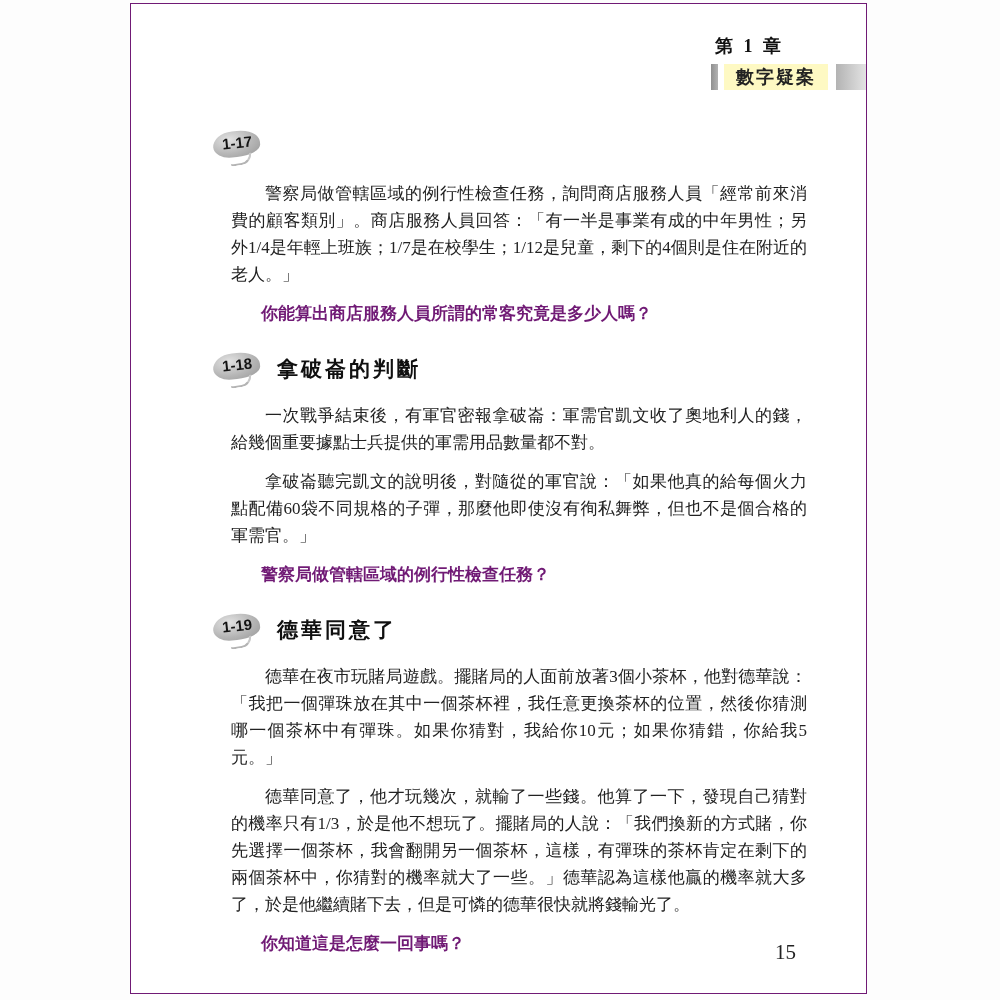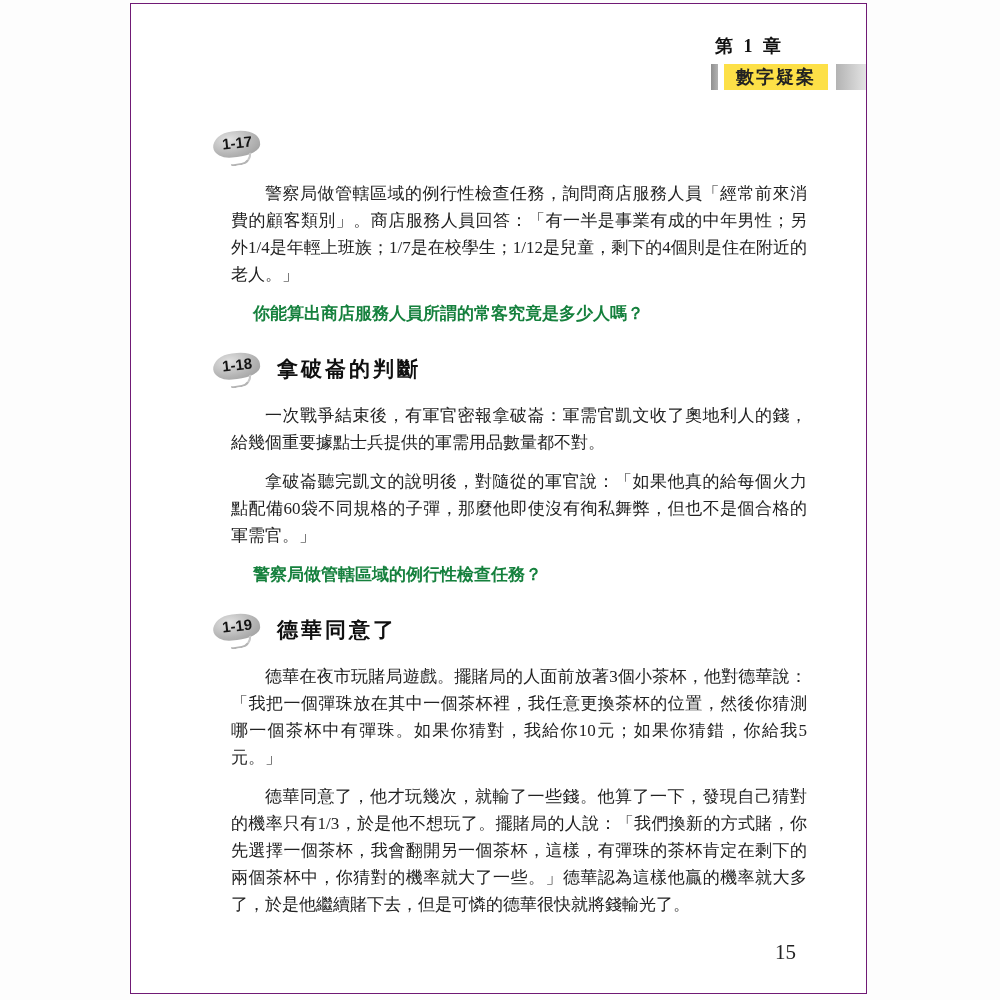--- a/index.html
+++ b/index.html
@@ -48,21 +48,21 @@
     height: 26px;
     margin-top: 6px;
   }
   .vbar {
     width: 7px;
     background: linear-gradient(to right, #8f8f8f, #b2b2b2);
     margin-right: 6px;
     flex: none;
   }
   .chapter-title-box {
-    background: #fde047;
+    background: #fef9c3;
     padding: 0 12px;
     font-family: "Liberation Serif", "DejaVu Serif", serif;
     font-weight: 700;
     font-size: 18px;
     line-height: 26px;
     color: #222;
     letter-spacing: 2px;
     flex: none;
   }
   .grad-bar {
@@ -139,23 +139,23 @@
     color: #222;
     text-align: justify;
     text-indent: 2em;
     margin: 12px;
   }
   .question {
     font-family: "Liberation Sans", "DejaVu Sans", sans-serif;
     font-weight: 700;
     font-size: 17px;
     line-height: 27px;
-    color: #15803d;
+    color: #701a75;
     text-indent: 2em;
-    margin: 0;
+    margin: 8px;
   }
   .page-number {
     position: absolute;
     bottom: 28px;
     right: 70px;
     font-family: "Liberation Serif", "DejaVu Serif", serif;
     font-size: 21px;
     color: #222;
   }
 </style>
@@ -206,19 +206,20 @@
         <div class="section-head">
           <span class="badge">
             <span class="badge-blob"></span>
             <span class="badge-num">1-19</span>
             <span class="badge-tail"></span>
           </span>
           <span class="section-title">德華同意了</span>
         </div>
         <p class="para">德華在夜市玩賭局遊戲。擺賭局的人面前放著3個小茶杯，他對德華說：「我把一個彈珠放在其中一個茶杯裡，我任意更換茶杯的位置，然後你猜測哪一個茶杯中有彈珠。如果你猜對，我給你10元；如果你猜錯，你給我5元。」</p>
         <p class="para">德華同意了，他才玩幾次，就輸了一些錢。他算了一下，發現自己猜對的機率只有1/3，於是他不想玩了。擺賭局的人說：「我們換新的方式賭，你先選擇一個茶杯，我會翻開另一個茶杯，這樣，有彈珠的茶杯肯定在剩下的兩個茶杯中，你猜對的機率就大了一些。」德華認為這樣他贏的機率就大多了，於是他繼續賭下去，但是可憐的德華很快就將錢輸光了。</p>
+        <p class="question">你知道這是怎麼一回事嗎？</p>
       </div>
 
     </div>
 
     <div class="page-number">15</div>
   </div>
 </div>
 
 </body></html>

